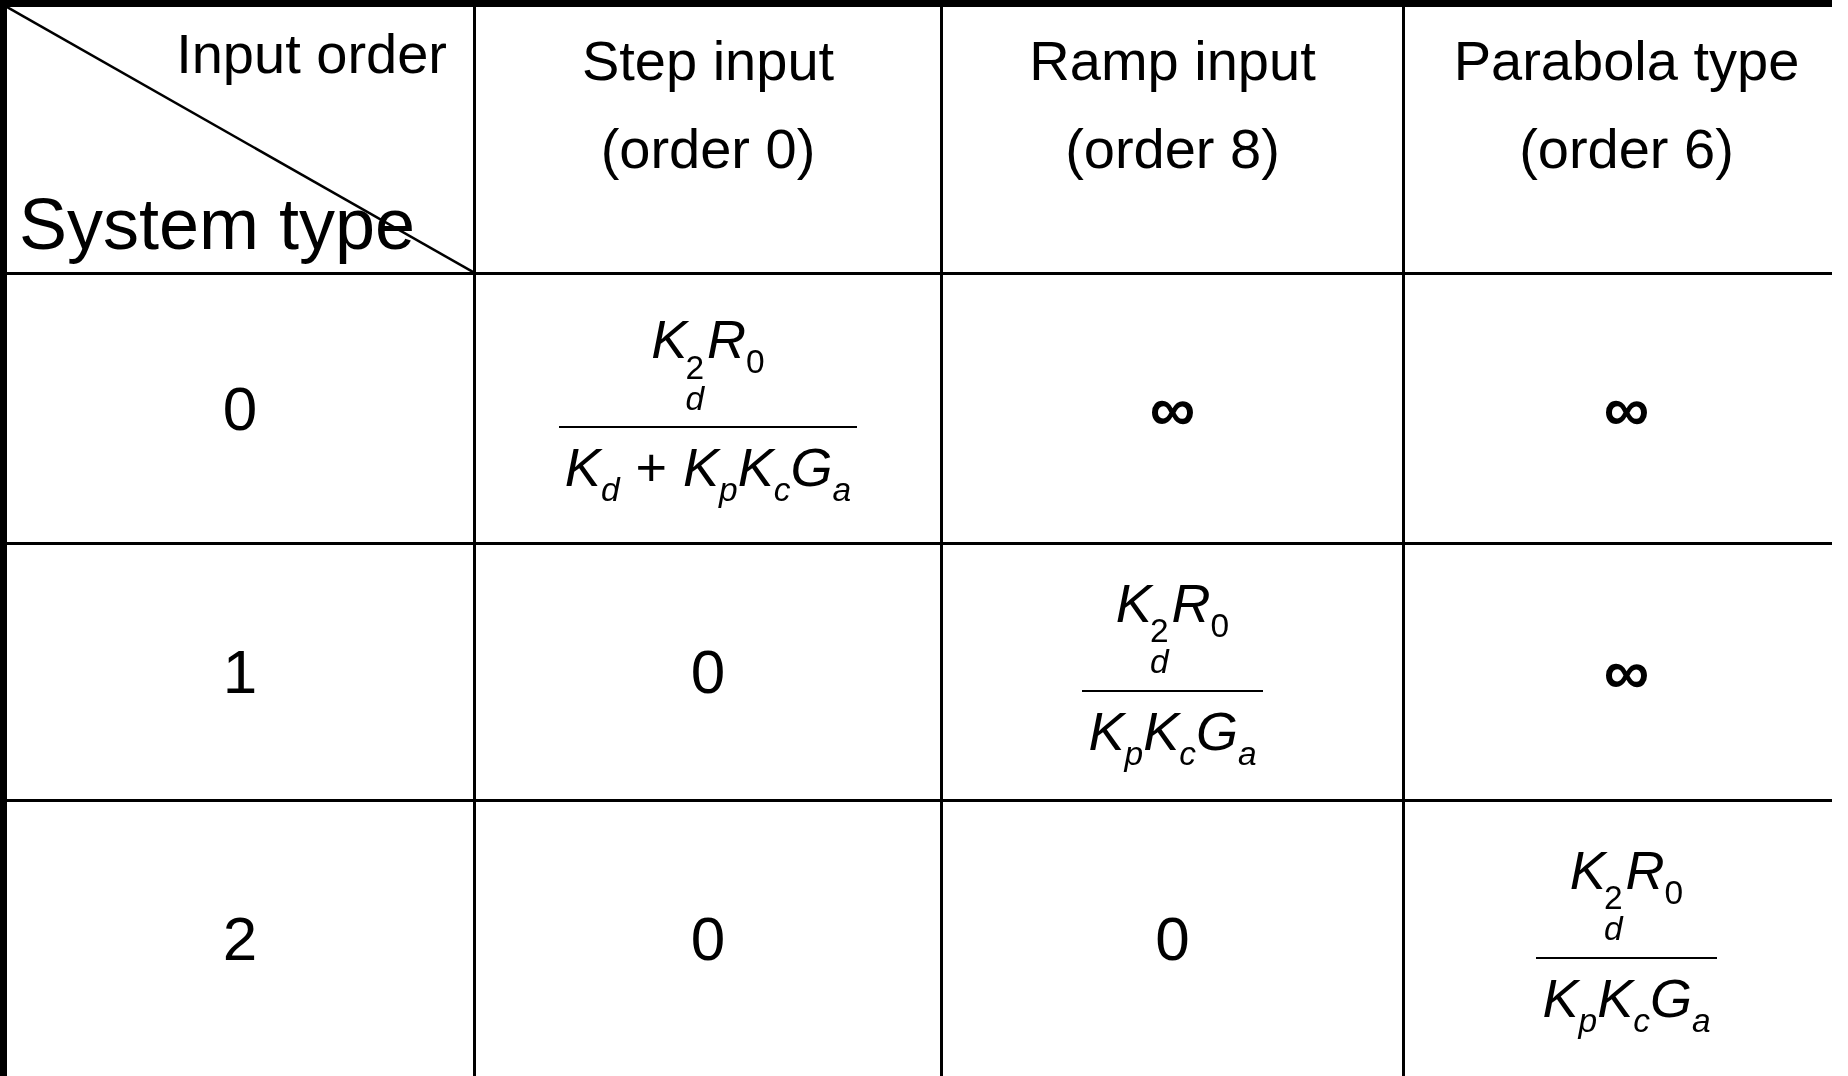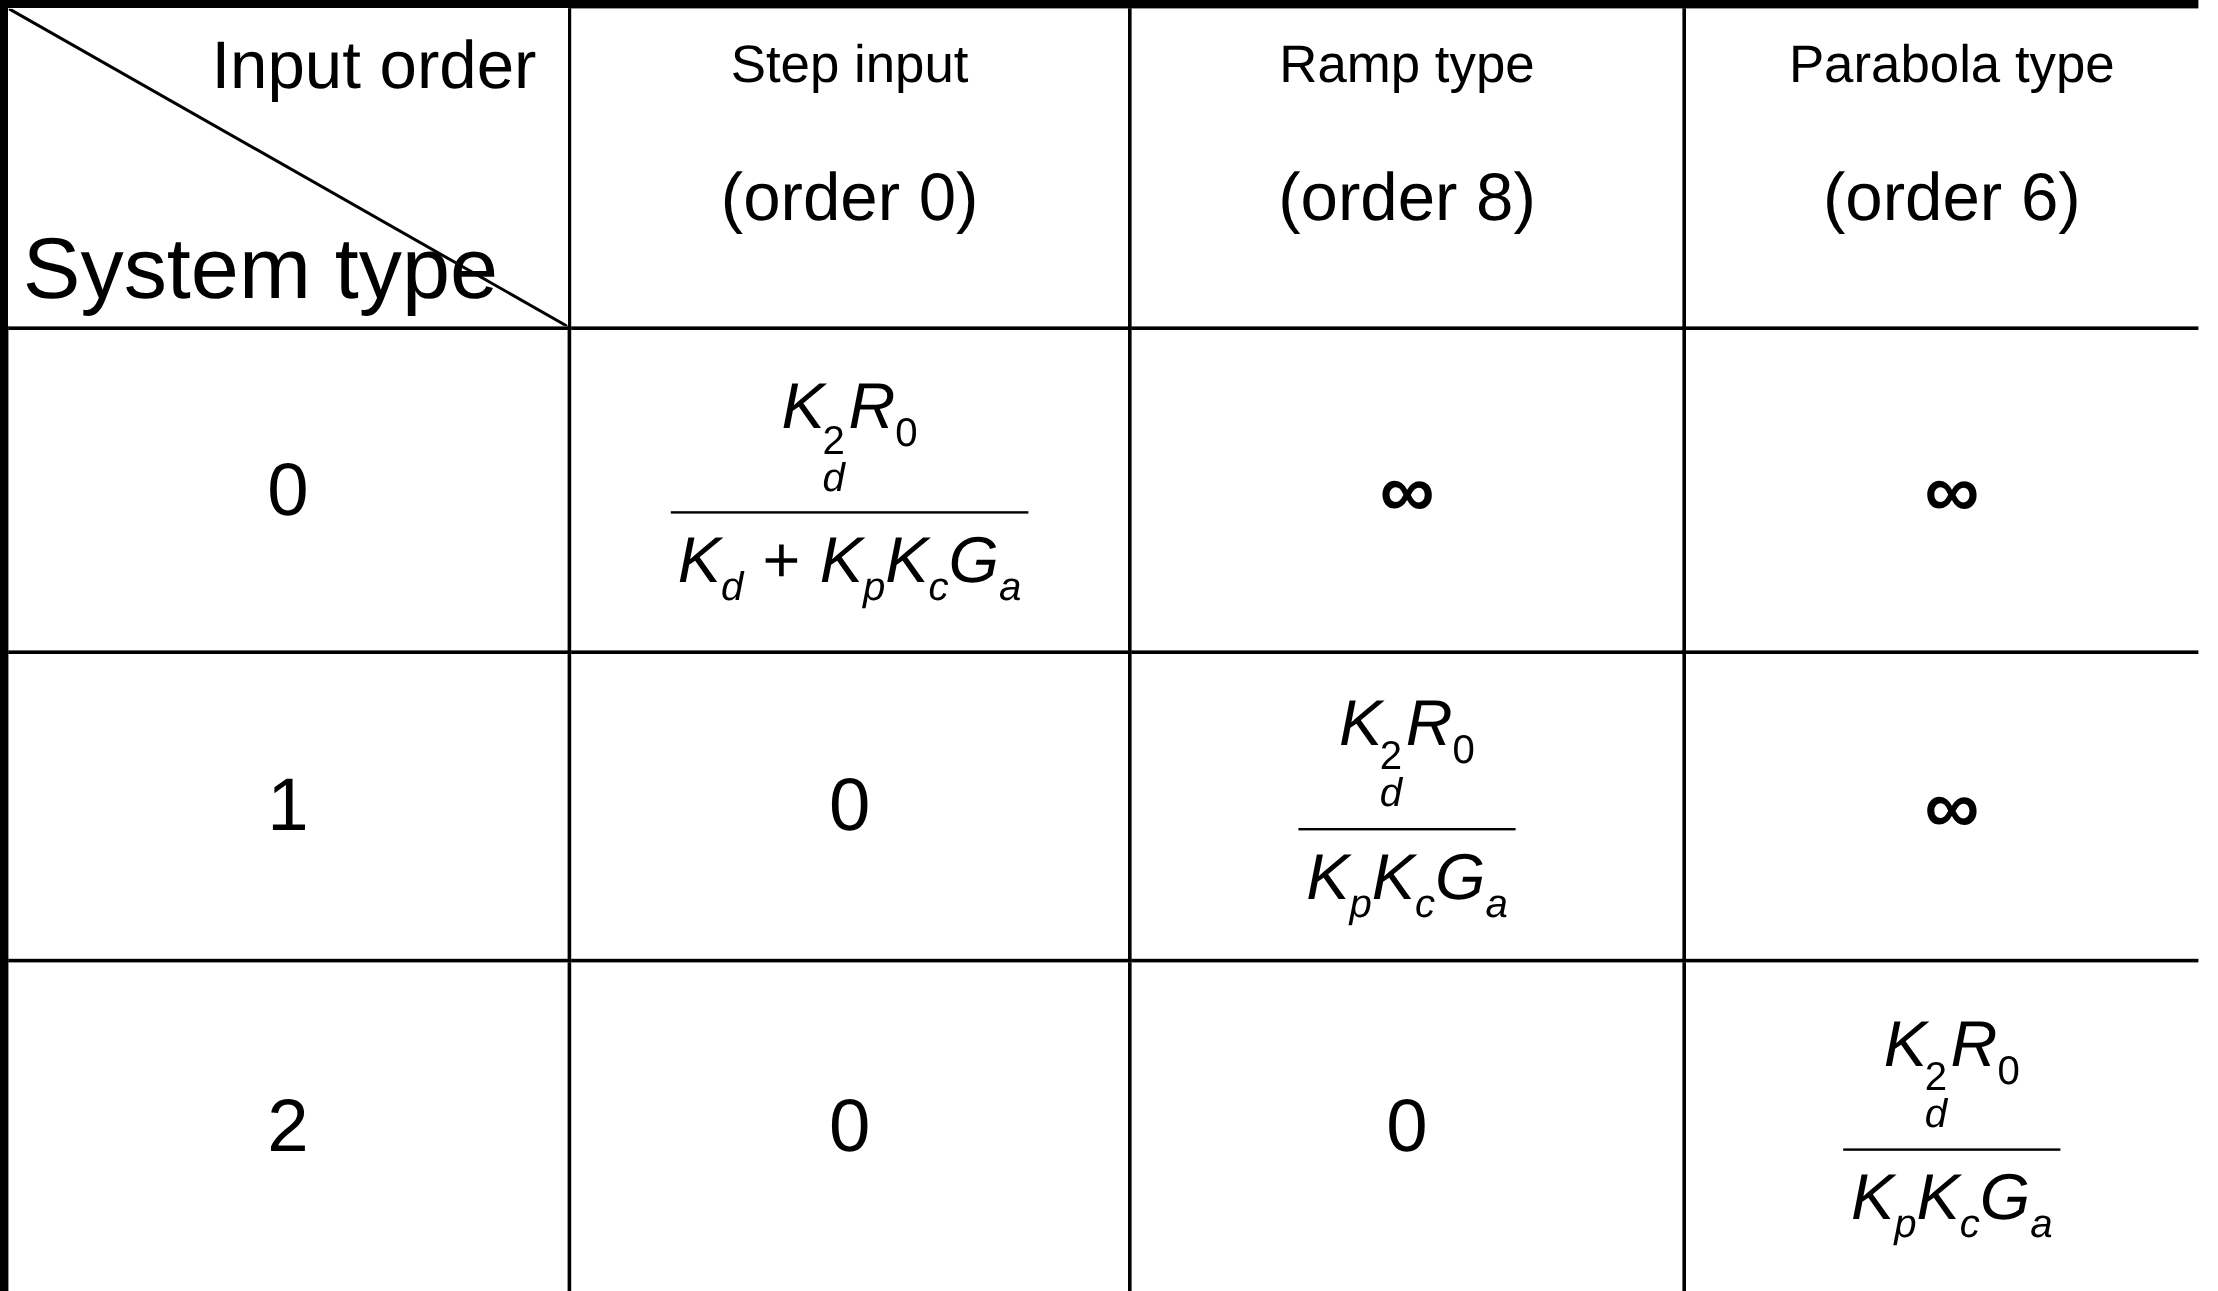--- a/index.html
+++ b/index.html
@@ -62,25 +62,25 @@
     font-size: 72px;
     line-height: 1.1;
     white-space: nowrap;
   }
   
   td.head {
     vertical-align: top;
   }
   .h1 {
     margin-top: 22px;
-    font-size: 44px;
+    font-size: 56px;
     line-height: 1.15;
   }
   .h2 {
-    margin-top: 52px;
+    margin-top: 24px;
     font-size: 56px;
     line-height: 1.15;
   }
   
   .rowlab, .zeroval {
     font-size: 62px;
     line-height: 1;
   }
   .infval {
     font-size: 64px;
@@ -148,21 +148,21 @@
           <line x1="0" y1="0" x2="100%" y2="100%" stroke="#000000" stroke-width="2.5"></line>
         </svg>
         <div class="corner-top">Input order</div>
         <div class="corner-bottom">System type</div>
       </td>
       <td class="head">
         <div class="h1">Step input</div>
         <div class="h2">(order 0)</div>
       </td>
       <td class="head">
-        <div class="h1">Ramp type</div>
+        <div class="h1">Ramp input</div>
         <div class="h2">(order 8)</div>
       </td>
       <td class="head">
         <div class="h1">Parabola type</div>
         <div class="h2">(order 6)</div>
       </td>
     </tr>
 
     <tr style="height:270px">
       <td>

